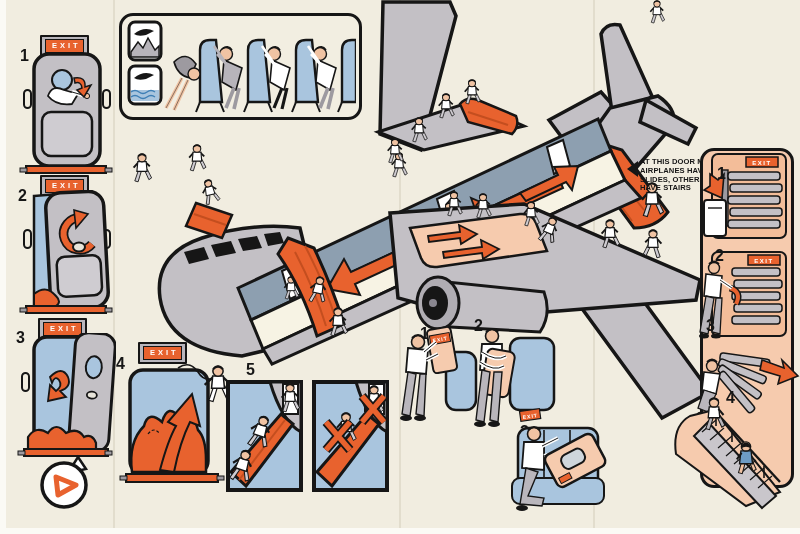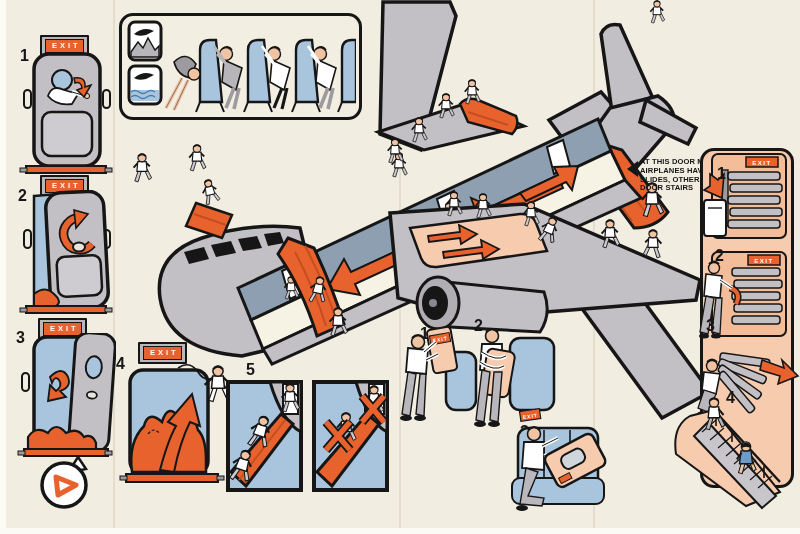--- a/index.html
+++ b/index.html
@@ -360,21 +360,21 @@
       <path d="M128 158 L140 162 L130 186 L146 188 L144 196 L122 194 Z" fill="#b9b6bc" stroke="#161616" stroke-width="1.4"></path>
       <ellipse cx="124" cy="198" rx="6" ry="3" fill="#161616"></ellipse>
     </g>
   </svg>
 
   <div class="tri"></div>
   <div class="note">
     <div class="note-line">AT THIS DOOR MOST</div>
     <div class="note-line">AIRPLANES HAVE</div>
     <div class="note-line">SLIDES, OTHERS</div>
-    <div class="note-line">DOOR STAIRS</div>
+    <div class="note-line">HAVE STAIRS</div>
   </div>
 
   <div class="frame" style="left:700px;top:148px;width:88px;height:334px;background:#f6cbae"></div>
   <svg class="abs" style="left:650px;top:140px" width="150" height="370" viewBox="0 0 150 370">
 
     <g>
       <rect x="62" y="14" width="74" height="84" rx="6" fill="#f3bd99" stroke="#161616" stroke-width="2"></rect>
       <rect x="96" y="17" width="32" height="10" fill="#e8622e" stroke="#161616" stroke-width="1.5"></rect>
       <text x="112" y="25" text-anchor="middle" font-size="6" font-weight="bold" fill="#ffffff" letter-spacing="1.5">EXIT</text>
       <rect x="72" y="30" width="6" height="56" fill="#9d9aa0" stroke="#161616" stroke-width="1.4"></rect>

